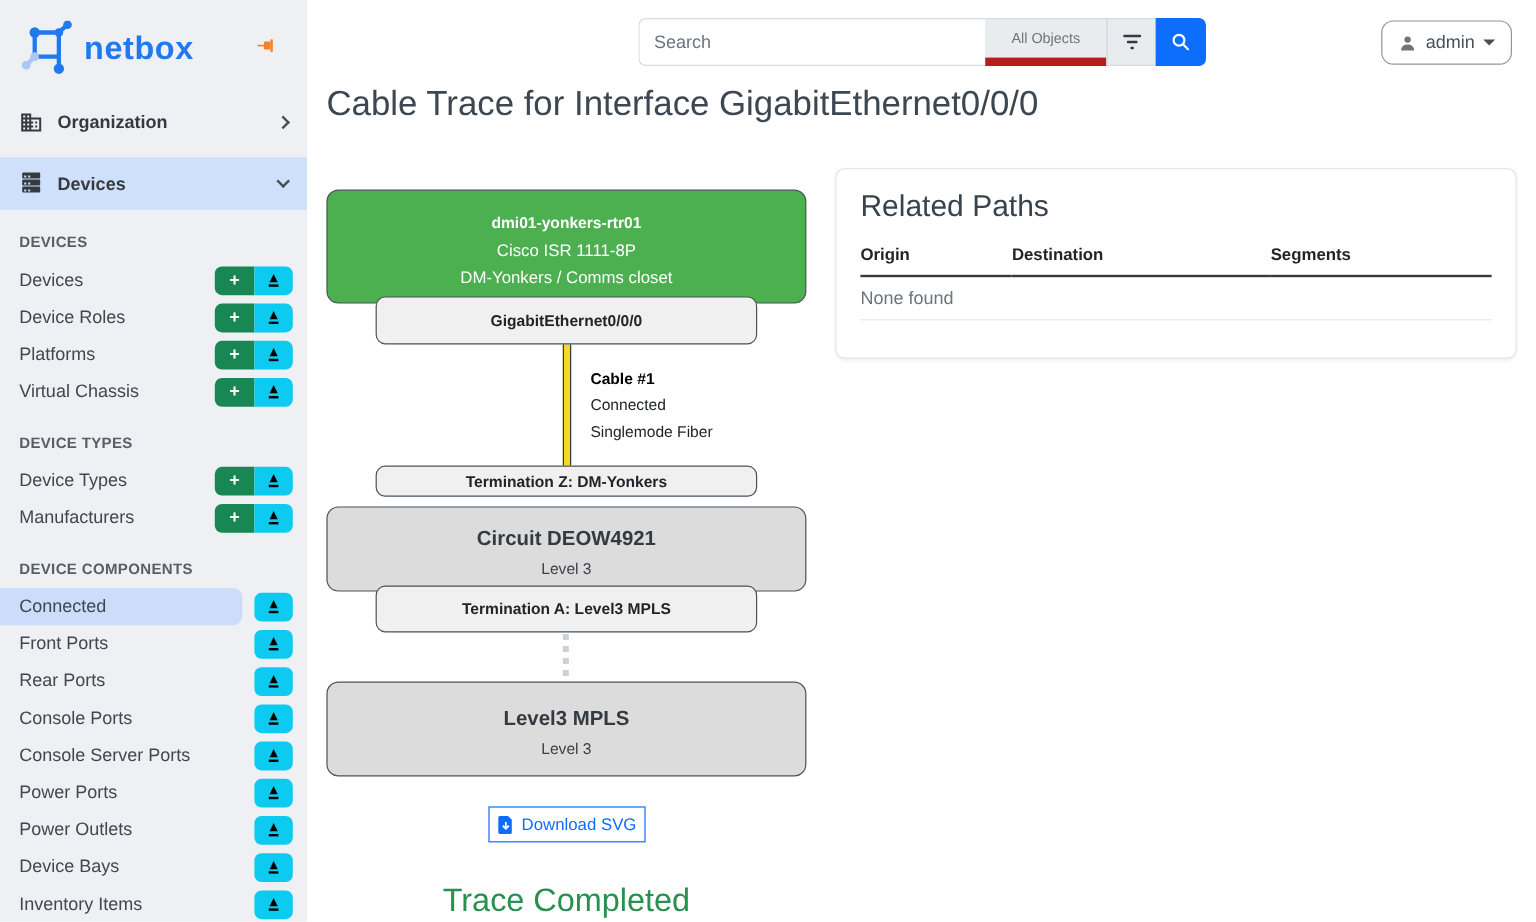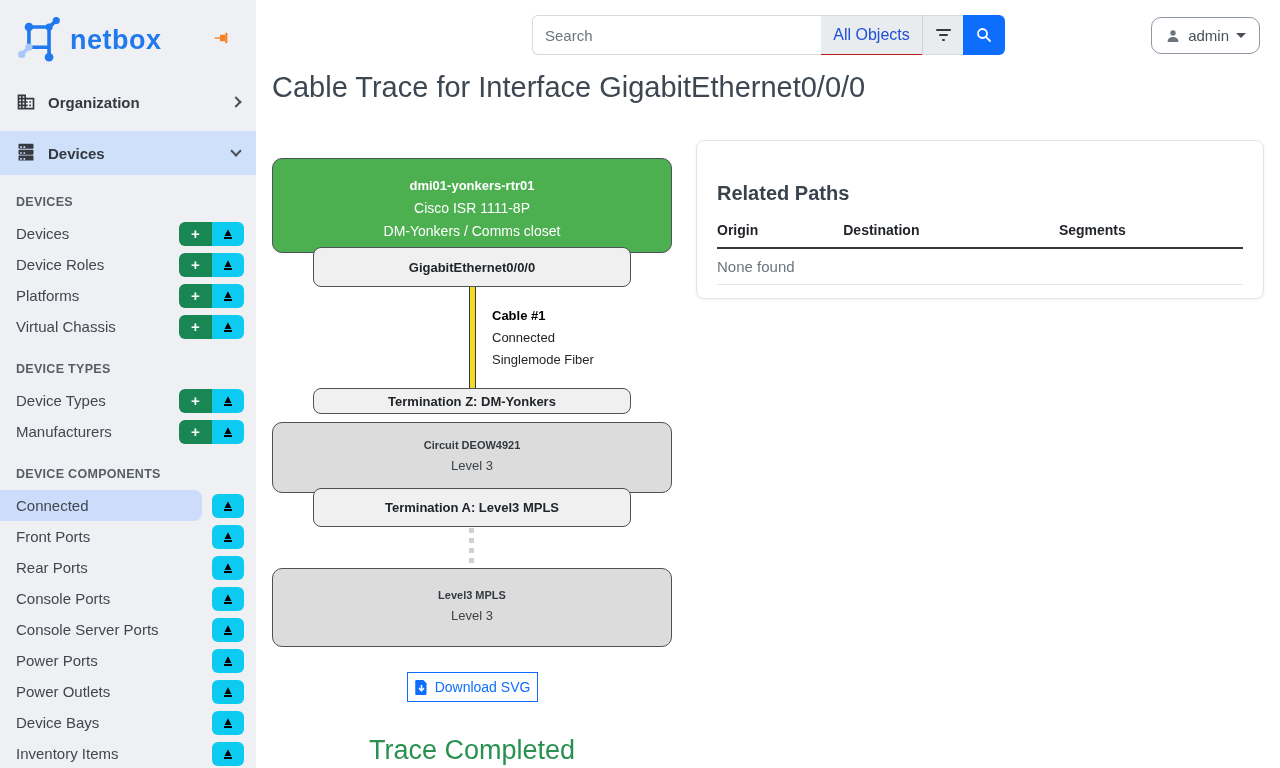--- a/index.html
+++ b/index.html
@@ -32,61 +32,61 @@
   .btn-import { width:32px; background:#0dcaf0; border-radius:0 6px 6px 0; }
   .btn-import.solo { border-radius:6px; }
   .upload-glyph { font-size:9px; color:#000; line-height:8px; border-bottom:2px solid #000; padding:0 1px 1px 1px; font-family:"DejaVu Sans",sans-serif; }
 
   
   .main { position:fixed; left:256px; top:0; width:1024px; height:768px; background:#fff; }
 
   .search-group { position:absolute; left:276px; top:15px; height:40px; display:flex; align-items:stretch; }
   .search-input { width:289px; border:1px solid #d6dbdf; border-right:none; border-radius:6px 0 0 6px; padding:0 12px; font-size:15px; color:#212529; outline:none; font-family:inherit; }
   .search-input::placeholder { color:#6c757d; }
-  .scope-seg { width:101px; background:#e9ecef; border-top:1px solid #d6dbdf; border-bottom:1px solid #b91c1c; display:flex; align-items:center; justify-content:center; font-size:16px; color:#1d4ed8; cursor:pointer; }
+  .scope-seg { width:101px; background:#e9ecef; border-top:1px solid #d6dbdf; border-bottom:7px solid #b91c1c; display:flex; align-items:center; justify-content:center; font-size:12px; color:#737373; cursor:pointer; }
   .filter-seg { width:41px; background:#e9ecef; border-top:1px solid #d6dbdf; border-bottom:1px solid #d6dbdf; border-left:1px solid #cfd4d9; display:flex; align-items:center; justify-content:center; cursor:pointer; }
   .filter-icon { display:flex; flex-direction:column; align-items:center; gap:3px; }
   .filter-icon i { display:block; height:2px; background:#343a40; border-radius:1px; }
   .filter-icon i:nth-child(1){ width:15px; } .filter-icon i:nth-child(2){ width:9px; } .filter-icon i:nth-child(3){ width:3px; }
   .search-btn { width:42px; background:#0d6efd; border:none; border-radius:0 6px 6px 0; display:flex; align-items:center; justify-content:center; cursor:pointer; }
 
   .user-btn { position:absolute; right:20px; top:17px; height:37px; padding:0 13px; background:#fff; border:1px solid #8d97a1; border-radius:10px; display:flex; align-items:center; gap:7px; cursor:pointer;margin-left:28px; }
   .user-name { font-size:15px; color:#495057; }
   .caret-down { width:0; height:0; border-left:5px solid transparent; border-right:5px solid transparent; border-top:5px solid #495057; }
 
   .page-title { position:absolute; left:16px; top:71px; font-size:29px; font-weight:400; color:#3d4752; }
 
   
   .node { position:absolute; border:1px solid #4b5258; text-align:center; }
   .node-device { left:16px; top:158px; width:400px; height:95px; background:#4caf50; border-radius:10px; color:#fff; padding-top:19px; z-index:1; }
   .node-device .nd-name { font-size:13px; font-weight:bold; margin-bottom:7px; }
   .node-device .nd-line { font-size:14px; margin-bottom:7px; }
   .node-parent { background:#dcdcdd; border-radius:10px; color:#343a40; z-index:1; }
   .node-circuit { left:16px; top:422px; width:400px; height:71px; padding-top:16px; }
   .node-pnet { left:16px; top:568px; width:400px; height:79px; padding-top:20px; }
-  .node-parent .nd-name { font-size:11px; font-weight:bold; margin-bottom:7px; }
+  .node-parent .nd-name { font-size:17px; font-weight:bold; margin-bottom:7px; }
   .node-parent .nd-line { font-size:13px; color:#3c4349; }
   .node-term { width:318px; height:40px; left:57px; background:#f0f0f1; border-radius:8px; display:flex; align-items:center; justify-content:center; font-size:13px; font-weight:bold; color:#212529; z-index:3; }
   .node-iface { top:247px; }
   .node-termz { top:388px; height:26px; }
   .node-terma { top:488px; height:39px; }
 
   .cable-line { position:absolute; left:212.5px; top:287px; width:7px; height:101px; background:#f5d928; border-left:1px solid #343a40; border-right:1px solid #343a40; z-index:2; }
   .cable-info { position:absolute; left:236px; top:308px; width:220px; z-index:4; }
   .cable-info .ci-label { font-size:13px; font-weight:bold; color:#000; margin-bottom:7px; cursor:pointer; }
   .cable-info .ci-line { font-size:13px; color:#212529; margin-bottom:7px; }
   .dash-line { position:absolute; left:213px; top:528px; width:5px; height:40px; z-index:2;
                background:repeating-linear-gradient(to bottom, #ccd1d6 0 5px, transparent 5px 10px); }
 
   .download-btn { position:absolute; left:151px; top:672px; width:131px; height:30px; background:#fff; border:1px solid #0d6efd; border-radius:0; color:#0d6efd; font-size:14px; display:flex; align-items:center; justify-content:center; gap:7px; cursor:pointer; font-family:inherit; }
   .trace-status { position:absolute; left:16px; top:735px; width:400px; text-align:center; font-size:27px; color:#28914f; }
 
   
   .card { position:absolute; left:440px; top:140px; width:568px; height:159px; background:#fff; border:1px solid #e2e6ea; border-radius:8px; box-shadow:0 1px 3px rgba(0,0,0,.06); padding:17px 20px; }
-  .card-title { font-size:20px; font-weight:700; color:#39434e; margin-bottom:17px;margin-top:24px; }
+  .card-title { font-size:25px; font-weight:400; color:#39434e; margin-bottom:17px; }
   .rp-table { width:100%; border-collapse:collapse; }
   .rp-table th { text-align:left; font-size:14px; font-weight:bold; color:#212529; padding:0 0 9px 0; border-bottom:2px solid #343a40; }
   .rp-table th.c0 { width:24%; } .rp-table th.c1 { width:41%; } .rp-table th.c2 { width:35%; }
   .rp-table td { font-size:15px; color:#6c757d; padding:9px 0; border-bottom:1px solid #e4e7ea; }
 </style>
 </head>
 <body>
 
 <div class="sidebar">
   <div class="brand-row">

